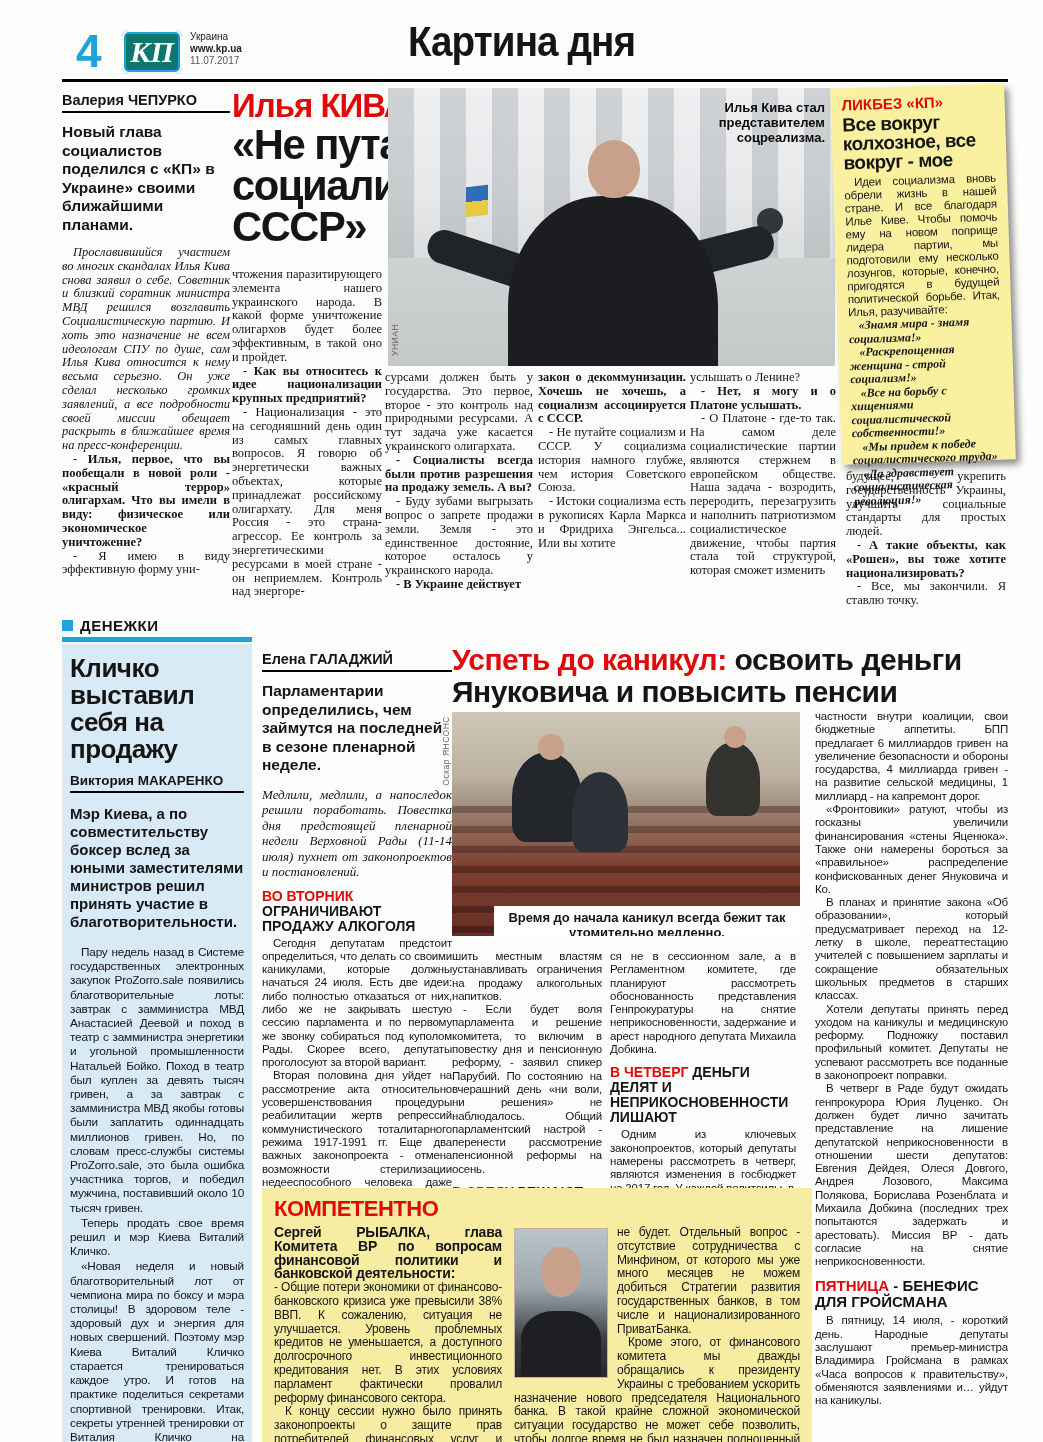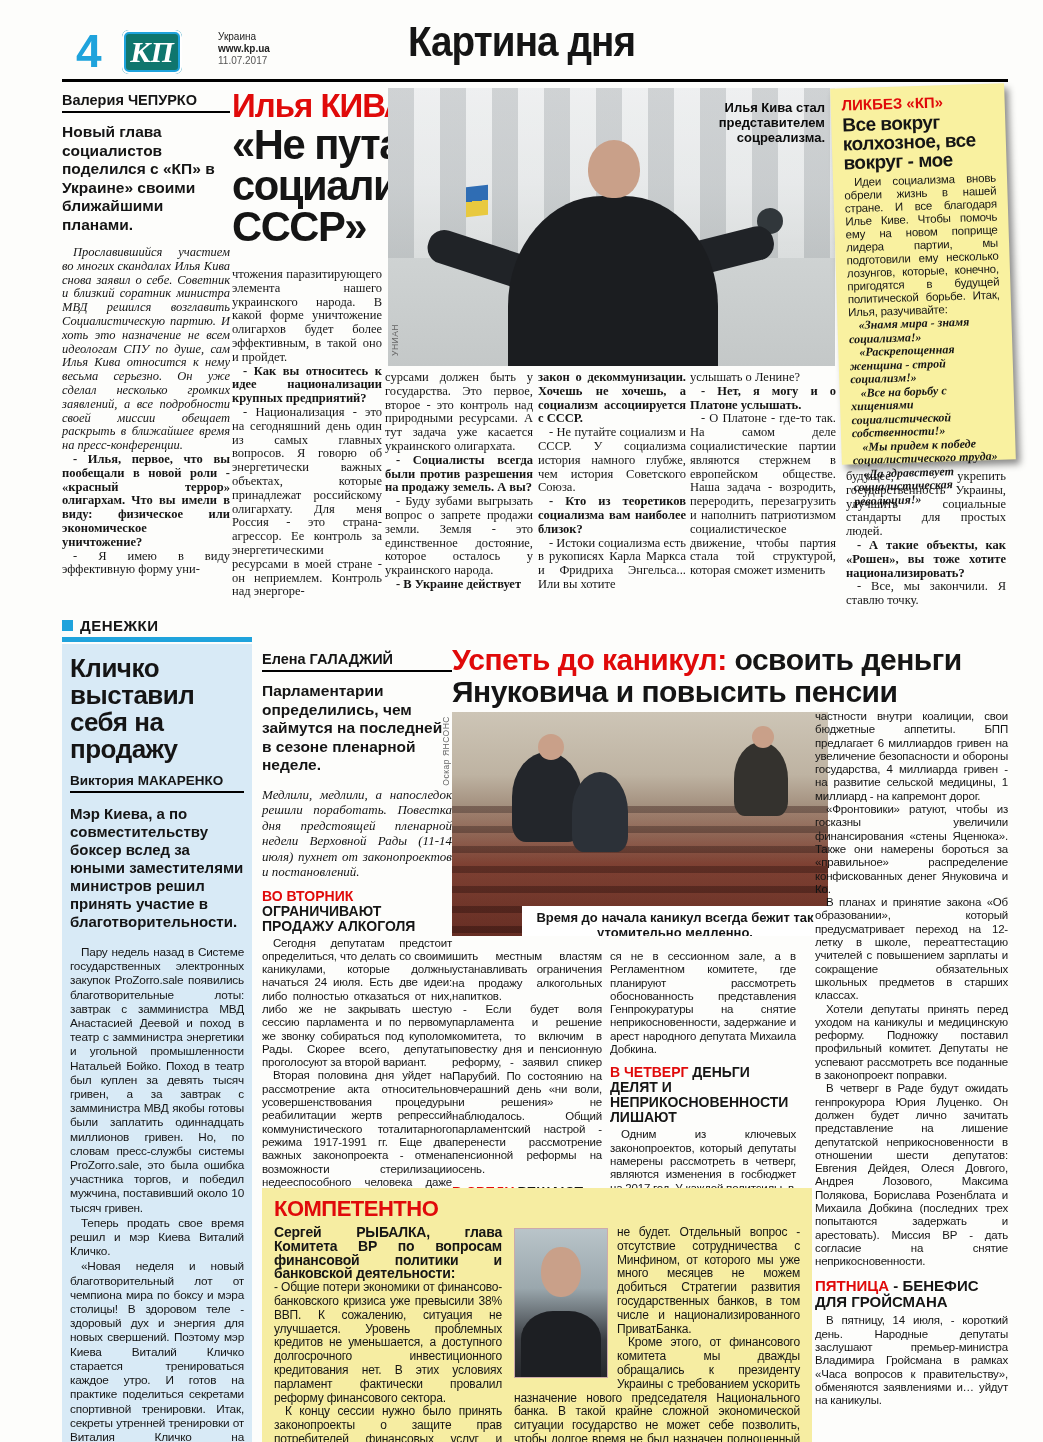--- a/index.html
+++ b/index.html
@@ -3,21 +3,21 @@
 <meta charset="utf-8">
 <style>
   html,body{margin:0;padding:0;background:#777;}
   .page{position:relative;width:1043px;height:1442px;background:#fdfdfb;overflow:hidden;
         font-family:"Liberation Serif",serif;color:#151515;}
   
   .pagenum{position:absolute;left:76px;top:24px;font:700 46px "Liberation Sans",sans-serif;color:#1fa3dc;}
   .kplogo{position:absolute;left:122px;top:30px;width:60px;height:44px;background:#0f766e;border-radius:7px;
           display:flex;align-items:center;justify-content:center;
           font:italic 700 30px "Liberation Serif",serif;color:#fff;box-shadow:inset 0 0 0 2px #fff, inset 0 0 0 4px #1fa3dc;}
-  .kpmeta{position:absolute;left:190px;top:31px;font:400 10px/12px "Liberation Sans",sans-serif;color:#222;margin-left:28px;}
+  .kpmeta{position:absolute;left:190px;top:31px;font:400 10px/12px "Liberation Sans",sans-serif;color:#222;}
   .kpmeta .site{font-weight:700;}
   .kpmeta .date{color:#555;}
   .kicker-title{position:absolute;left:0;top:20px;width:1043px;text-align:center;
           font:700 42px/44px "Liberation Sans",sans-serif;letter-spacing:-1px;transform:scaleX(.92);}
   .header-rule{position:absolute;left:62px;right:35px;top:79px;height:3px;background:#000;}
   
   .serif{font-family:"Liberation Serif",serif;font-size:12.5px;line-height:13.8px;text-align:justify;}
   .sans{font-family:"Liberation Sans",sans-serif;font-size:11.5px;line-height:13.3px;text-align:justify;letter-spacing:-0.2px;}
   .para{margin:0;text-indent:11px;}
   .para.noind{text-indent:0;}
@@ -73,21 +73,21 @@
   .money-byline{font:700 13.5px "Liberation Sans",sans-serif;border-bottom:2.5px solid #000;padding-bottom:3px;margin-bottom:12px;}
   .money-lead{font:700 15px/18px "Liberation Sans",sans-serif;margin-bottom:14px;}
   .money-body{font-size:11.8px;line-height:14.2px;}
   .money-body .para{margin:0 0 1px 0;}
   
   .tops-sec{position:absolute;left:262px;top:617px;width:746px;}
   .tops-col1{position:absolute;left:262px;top:651px;width:190px;}
   .tops-intro{font-size:13px;line-height:15.5px;}
   .tops-headline{position:absolute;left:452px;top:644px;width:520px;
       font:700 30px/32px "Liberation Sans",sans-serif;letter-spacing:-.5px;}
-  .photo-rada{position:absolute;left:452px;top:712px;width:376px;height:224px;overflow:hidden;
+  .photo-rada{position:absolute;left:452px;top:712px;width:348px;height:224px;overflow:hidden;
       background:linear-gradient(180deg,#cdc5b6 0%,#beb3a2 28%,#98816f 48%,#7a4234 68%,#5e2b22 100%);}
   .photo-rada .rows{position:absolute;left:0;right:0;bottom:0;height:130px;
       background:repeating-linear-gradient(180deg,rgba(40,10,8,.35) 0 7px,rgba(150,60,45,.15) 7px 20px);}
   .photo-rada .fig{position:absolute;background:#23262b;border-radius:50% 50% 20% 20%;}
   .photo-rada .f1{left:60px;top:40px;width:70px;height:90px;}
   .photo-rada .f2{left:120px;top:60px;width:56px;height:80px;background:#2c3138;}
   .photo-rada .f3{right:40px;top:30px;width:54px;height:74px;background:#34322e;}
   .photo-rada .h1{left:86px;top:22px;width:26px;height:26px;border-radius:50%;background:#c9a089;}
   .photo-rada .h3{right:54px;top:14px;width:22px;height:22px;border-radius:50%;background:#c9a089;}
   .rada-caption{position:absolute;right:0;bottom:-8px;width:306px;background:#fff;box-sizing:border-box;
@@ -160,21 +160,20 @@
     </div>
   <div class="kcol kiva-col3 serif">
       <p class="para noind">сурсами должен быть у государства. Это первое, второе - это контроль над природными ресурсами. А тут задача уже касается украинского олигархата.</p>
       <p class="para b">- Социалисты всегда были против разрешения на продажу земель. А вы?</p>
       <p class="para">- Буду зубами выгрызать вопрос о запрете продажи земли. Земля - это единственное достояние, которое осталось у украинского народа.</p>
       <p class="para b">- В Украине действует</p>
     </div>
   <div class="kcol kiva-col4 serif">
       <p class="para b noind">закон о декоммунизации. Хочешь не хочешь, а социализм ассоциируется с СССР.</p>
       <p class="para">- Не путайте социализм и СССР. У социализма история намного глубже, чем история Советского Союза.</p>
-      <p class="para b">- Кто из теоретиков социализма вам наиболее близок?</p>
       <p class="para">- Истоки социализма есть в рукописях Карла Маркса и Фридриха Энгельса... Или вы хотите</p>
     </div>
   <div class="kcol kiva-col5 serif">
       <p class="para noind">услышать о Ленине?</p>
       <p class="para b">- Нет, я могу и о Платоне услышать.</p>
       <p class="para">- О Платоне - где-то так. На самом деле социалистические партии являются стержнем в европейском обществе. Наша задача - возродить, переродить, перезагрузить и наполнить патриотизмом социалистическое движение, чтобы партия стала той структурой, которая сможет изменить</p>
     </div>
   <div class="kiva-col6 serif">
       <p class="para noind">будущее, укрепить государственность Украины, улучшить социальные стандарты для простых людей.</p>
       <p class="para b">- А такие объекты, как «Рошен», вы тоже хотите национализировать?</p>

